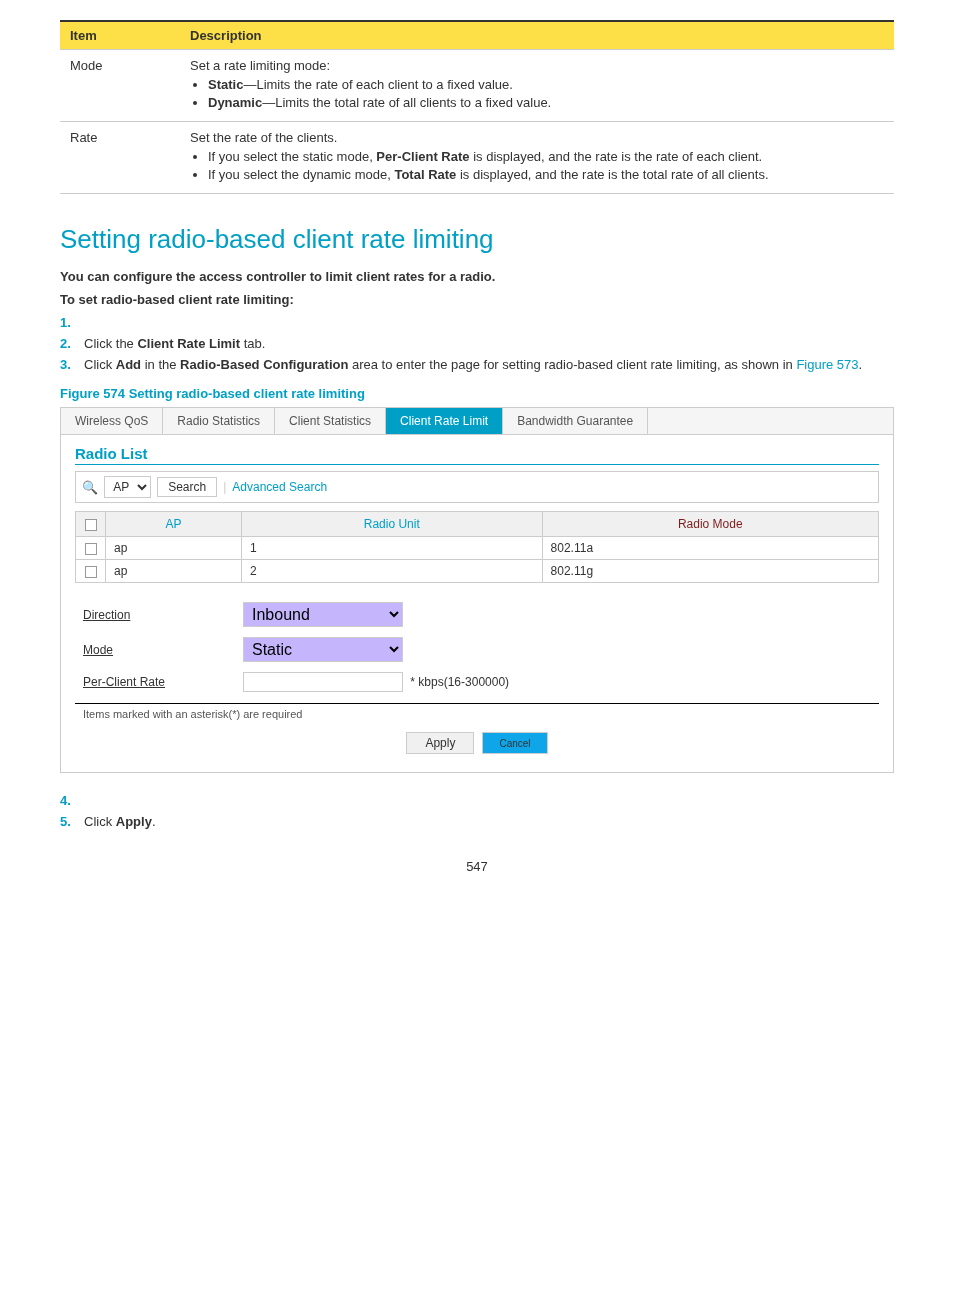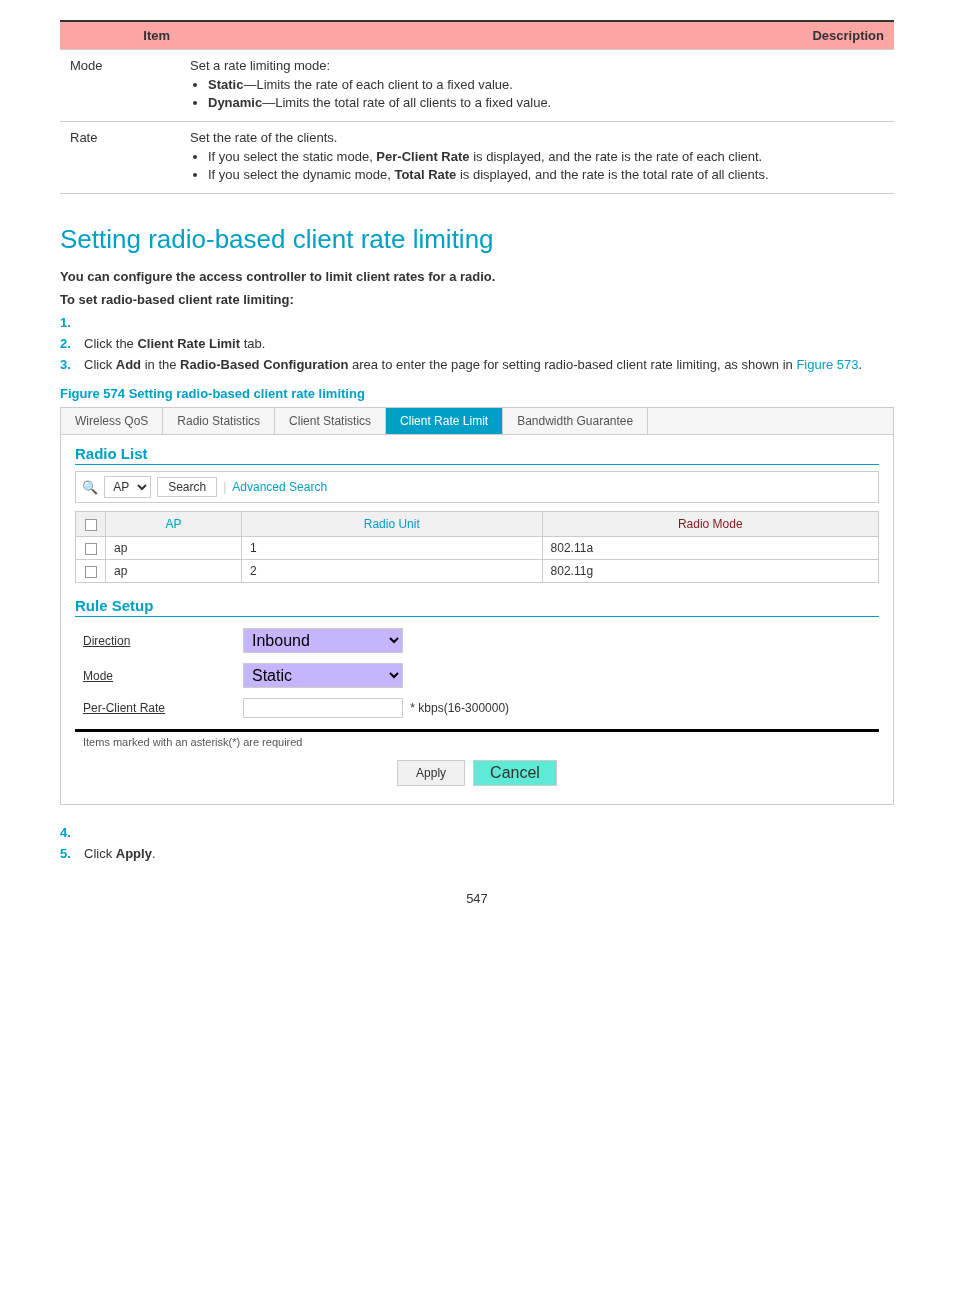--- a/index.html
+++ b/index.html
@@ -13,25 +13,25 @@
       padding: 20px 60px 40px 60px;
     }
 
     
     .doc-table {
       width: 100%;
       border-collapse: collapse;
       margin-bottom: 30px;
     }
     .doc-table th {
-      background: #fca5a5;
+      background: #fde047;
       border-top: 2px solid #333;
       border-bottom: 1px solid #ccc;
       padding: 6px 10px;
-      text-align: right;
+      text-align: left;
       font-weight: bold;
       font-size: 13px;
     }
     .doc-table td {
       padding: 8px 10px;
       vertical-align: top;
       border-bottom: 1px solid #ccc;
       font-size: 13px;
     }
     .doc-table td:first-child {
@@ -229,44 +229,44 @@
       width: 160px;
     }
     .rate-hint {
       color: #333;
       font-size: 12px;
       margin-left: 4px;
     }
     .asterisk-note {
       color: #555;
       font-size: 11px;
-      border-top: 3px solid #000000;
+      border-top: 1px solid #000000;
       padding: 4px 8px;
     }
 
     
     .action-buttons {
       display: flex;
       gap: 8px;
       padding: 8px 8px;
       justify-content: center;
     }
     .btn-apply {
       background: #f0f0f0;
       border: 1px solid #ccc;
       padding: 3px 18px;
       font-size: 12px;
       cursor: pointer;
       color: #333;
     }
     .btn-cancel {
-      background: #5eead4;
+      background: #0ea5e9;
       border: 1px solid #ccc;
       padding: 3px 16px;
-      font-size: 16px;
+      font-size: 10px;
       cursor: pointer;
       color: #333;
     }
 
     
     .page-number {
       text-align: center;
       margin-top: 30px;
       font-size: 13px;
       color: #333;
@@ -389,21 +389,20 @@
             <span class="checkbox-placeholder"></span>
           </td>
           <td>ap</td>
           <td>2</td>
           <td>802.11g</td>
         </tr>
       </tbody>
     </table>
 
     <div class="rule-setup-section">
-      <div class="section-label">Rule Setup</div>
       <table class="rule-table">
         <tbody>
           <tr>
             <td>Direction</td>
             <td>
               <select class="rule-select">
                 <option>Inbound</option>
                 <option>Outbound</option>
               </select>
             </td>

